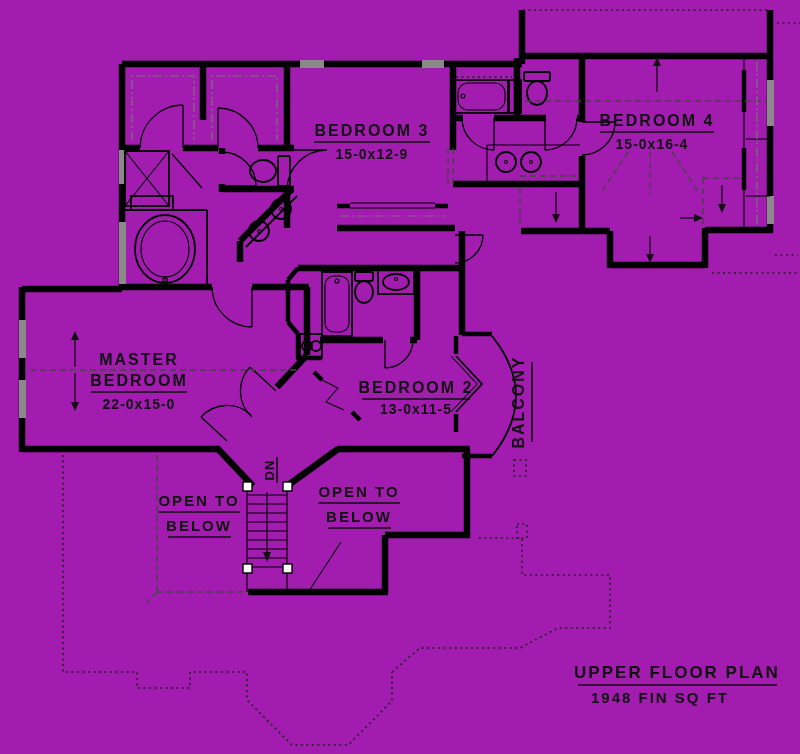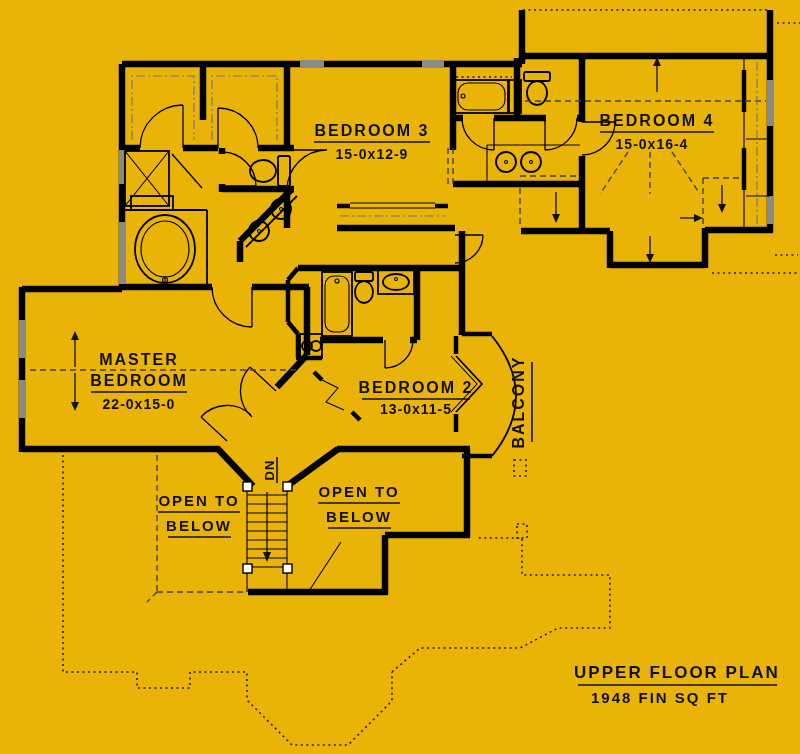--- a/index.html
+++ b/index.html
@@ -1,16 +1,16 @@
 <!DOCTYPE html>
 <html><head>
 <meta charset="utf-8">
 <style>
   html,body{margin:0;padding:0;background:#fff;}
-  #plan-wrap{position:relative;width:800px;height:754px;background:#eab308;overflow:hidden;text-align:center;}
+  #plan-wrap{position:relative;width:800px;height:754px;background:#a21caf;overflow:hidden;text-align:center;}
   svg{display:block;}
   svg text{font-family:"Liberation Sans","DejaVu Sans",sans-serif;font-weight:bold;fill:#111;}
   .room-name{font-size:16px;letter-spacing:2px;text-anchor:middle;}
   .room-dim{font-size:14px;letter-spacing:1px;text-anchor:middle;}
   .note{font-size:15px;letter-spacing:2px;text-anchor:middle;}
   .title-1{font-size:17px;letter-spacing:2px;text-anchor:middle;}
   .title-2{font-size:15px;letter-spacing:2px;text-anchor:middle;}
   .dn{font-size:13px;letter-spacing:1px;text-anchor:middle;}
   .walls{stroke:#000;stroke-width:6.5;fill:none;stroke-linecap:butt;}
   .walls-med{stroke:#000;stroke-width:4.5;fill:none;}

